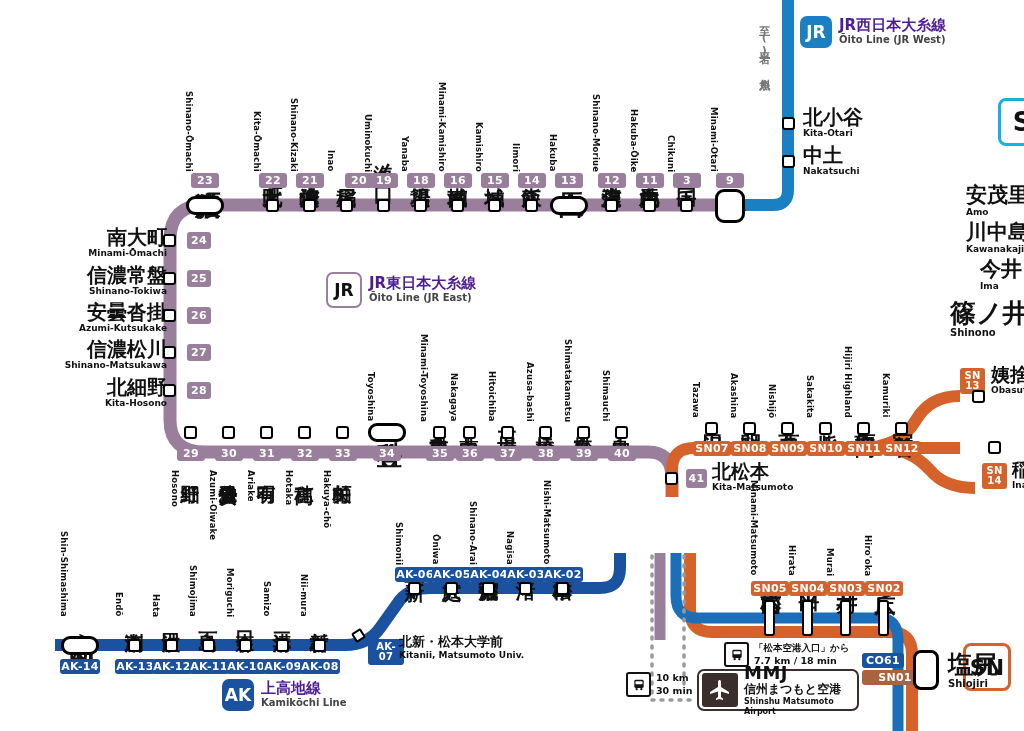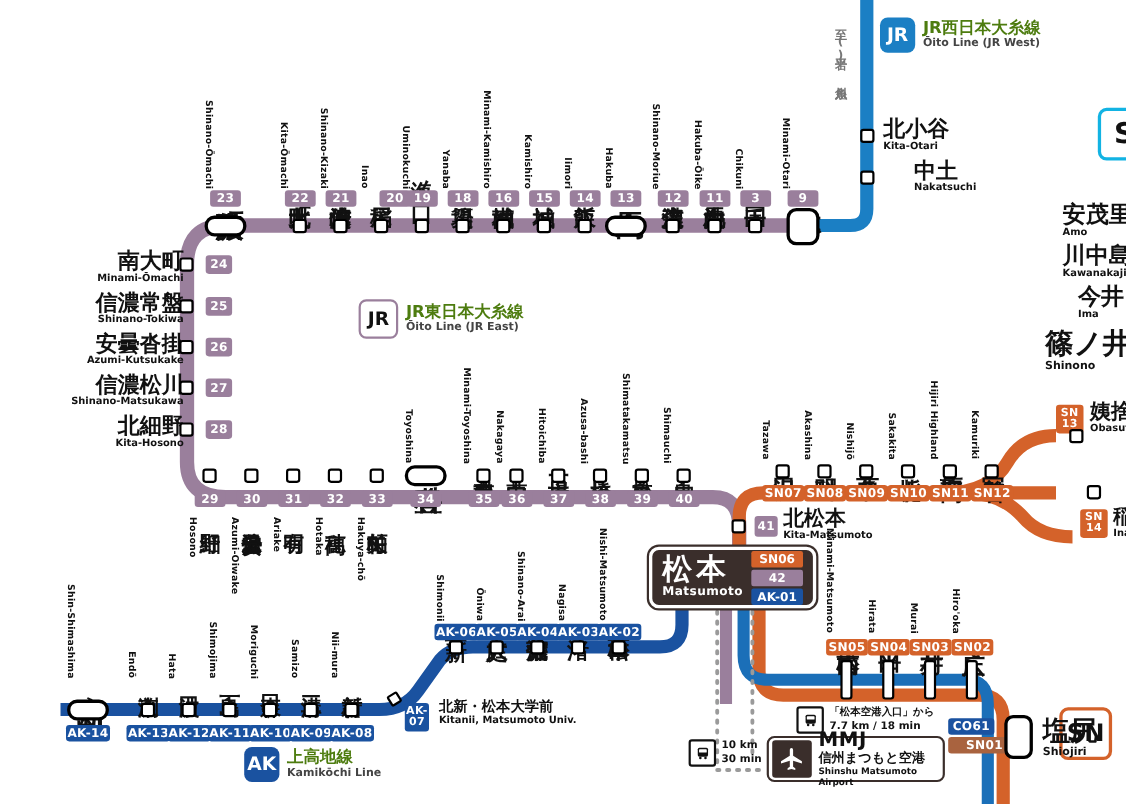--- a/index.html
+++ b/index.html
@@ -76,21 +76,21 @@
   }
 
   
   .legend{position:absolute;display:flex;align-items:center;gap:7px;}
   .lgbadge{
     width:32px;height:32px;border-radius:7px;
     display:flex;align-items:center;justify-content:center;
     font-weight:700;font-size:17px;color:#fff;flex:none;
   }
   .lgbadge.outline{background:#fff;border:2.5px solid #9a7f9c;color:#111;}
-  .lgtext .jp{font-weight:700;font-size:15px;color:#4d7c0f;display:block;line-height:1.05;}
+  .lgtext .jp{font-weight:700;font-size:15px;color:#4c1d95;display:block;line-height:1.05;}
   .lgtext .rom{font-weight:700;font-size:10px;color:#444;display:block;line-height:1.2;}
 
   
   #matsumoto-box{
     position:absolute;left:590px;top:497px;width:152px;height:56px;
     background:#3a2e2b;border:3px solid #fff;border-radius:9px;
     box-shadow:0 0 0 2px #3a2e2b;
     display:flex;align-items:center;padding:0 9px;box-sizing:border-box;
   }
   #matsumoto-box .nm{flex:1;}
@@ -206,21 +206,21 @@
 
   <div id="sn-legend">SN</div>
   <div id="s-legend">S</div>
 
   <div class="hnameL" style="left:803px;top:107px;">
     <span class="jp" style="font-size:20px;">北小谷</span>
     <span class="rom">Kita-Otari</span>
   </div>
   <div class="dot" style="left:782px;top:117px;"></div>
 
-  <div class="hnameL" style="left:803px;top:145px;margin-left:28px;">
+  <div class="hnameL" style="left:803px;top:145px;">
     <span class="jp" style="font-size:20px;">中土</span>
     <span class="rom">Nakatsuchi</span>
   </div>
   <div class="dot" style="left:782px;top:155px;"></div>
 
   <div id="top-row">
       <div class="vname" style="left:195px;bottom:559px;font-size:26px;">信濃大町</div>
       <div class="vrom" style="left:184px;bottom:559px;">Shinano-Ōmachi</div>
       <div class="tag purple" style="left:191px;top:173px;width:28px;height:15px;">23</div>
       <div class="dotbig" style="left:186px;top:196px;"></div>
@@ -462,31 +462,20 @@
       <div class="dot" style="left:556px;top:582px;"></div>
     </div>
 
   <div class="tag purple" style="left:686px;top:469px;width:21px;height:19px;">41</div>
   <div class="hnameL" style="left:712px;top:462px;">
     <span class="jp" style="font-size:19px;">北松本</span>
     <span class="rom">Kita-Matsumoto</span>
   </div>
   <div class="dot" style="left:665px;top:472px;"></div>
 
-  <div id="matsumoto-box">
-    <div class="nm">
-      <div class="jp">松本</div>
-      <div class="rom">Matsumoto</div>
-    </div>
-    <div class="codes" id="mm-codes">
-        <div style="background:#d4622a;">SN06</div>
-        <div style="background:#9a7f9c;">42</div>
-        <div style="background:#1a52a0;">AK-01</div>
-      </div>
-  </div>
 
   <div class="tag sn" style="left:960px;top:368px;width:25px;height:26px;flex-direction:column;font-size:10px;line-height:1.05;">
     <span style="display:block">SN</span>
     <span style="display:block">13</span>
   </div>
   <div class="hnameL" style="left:991px;top:365px;">
     <span class="jp" style="font-size:19px;">姨捨</span>
     <span class="rom">Obasute</span>
   </div>
   <div class="dot" style="left:972px;top:390px;"></div>
@@ -511,21 +500,21 @@
   </div>
   <div class="hnameL" style="left:980px;top:259px;">
     <span class="jp" style="font-size:21px;">今井</span>
     <span class="rom">Ima</span>
   </div>
   <div class="hnameL" style="left:950px;top:300px;">
     <span class="jp" style="font-size:26px;">篠ノ井</span>
     <span class="rom" style="font-size:10px;">Shinono</span>
   </div>
 
-  <div class="tag blue" style="left:368px;top:639px;width:22px;height:26px;flex-direction:column;font-size:10px;line-height:1.05;">
+  <div class="tag blue" style="left:368px;top:639px;width:36px;height:26px;flex-direction:column;font-size:10px;line-height:1.05;">
     <span style="display:block">AK-</span>
     <span style="display:block">07</span>
   </div>
   <div class="hnameL" style="left:399px;top:636px;">
     <span class="jp" style="font-size:13px;font-family:Liberation Mono, monospace;">北新・松本大学前</span>
     <span class="rom">Kitanii, Matsumoto Univ.</span>
   </div>
   <div class="dotsm" style="left:353px;top:630px;transform:rotate(-32deg);"></div>
 
   <div class="tag co" style="left:862px;top:653px;width:42px;height:15px;font-size:11px;">CO61</div>

